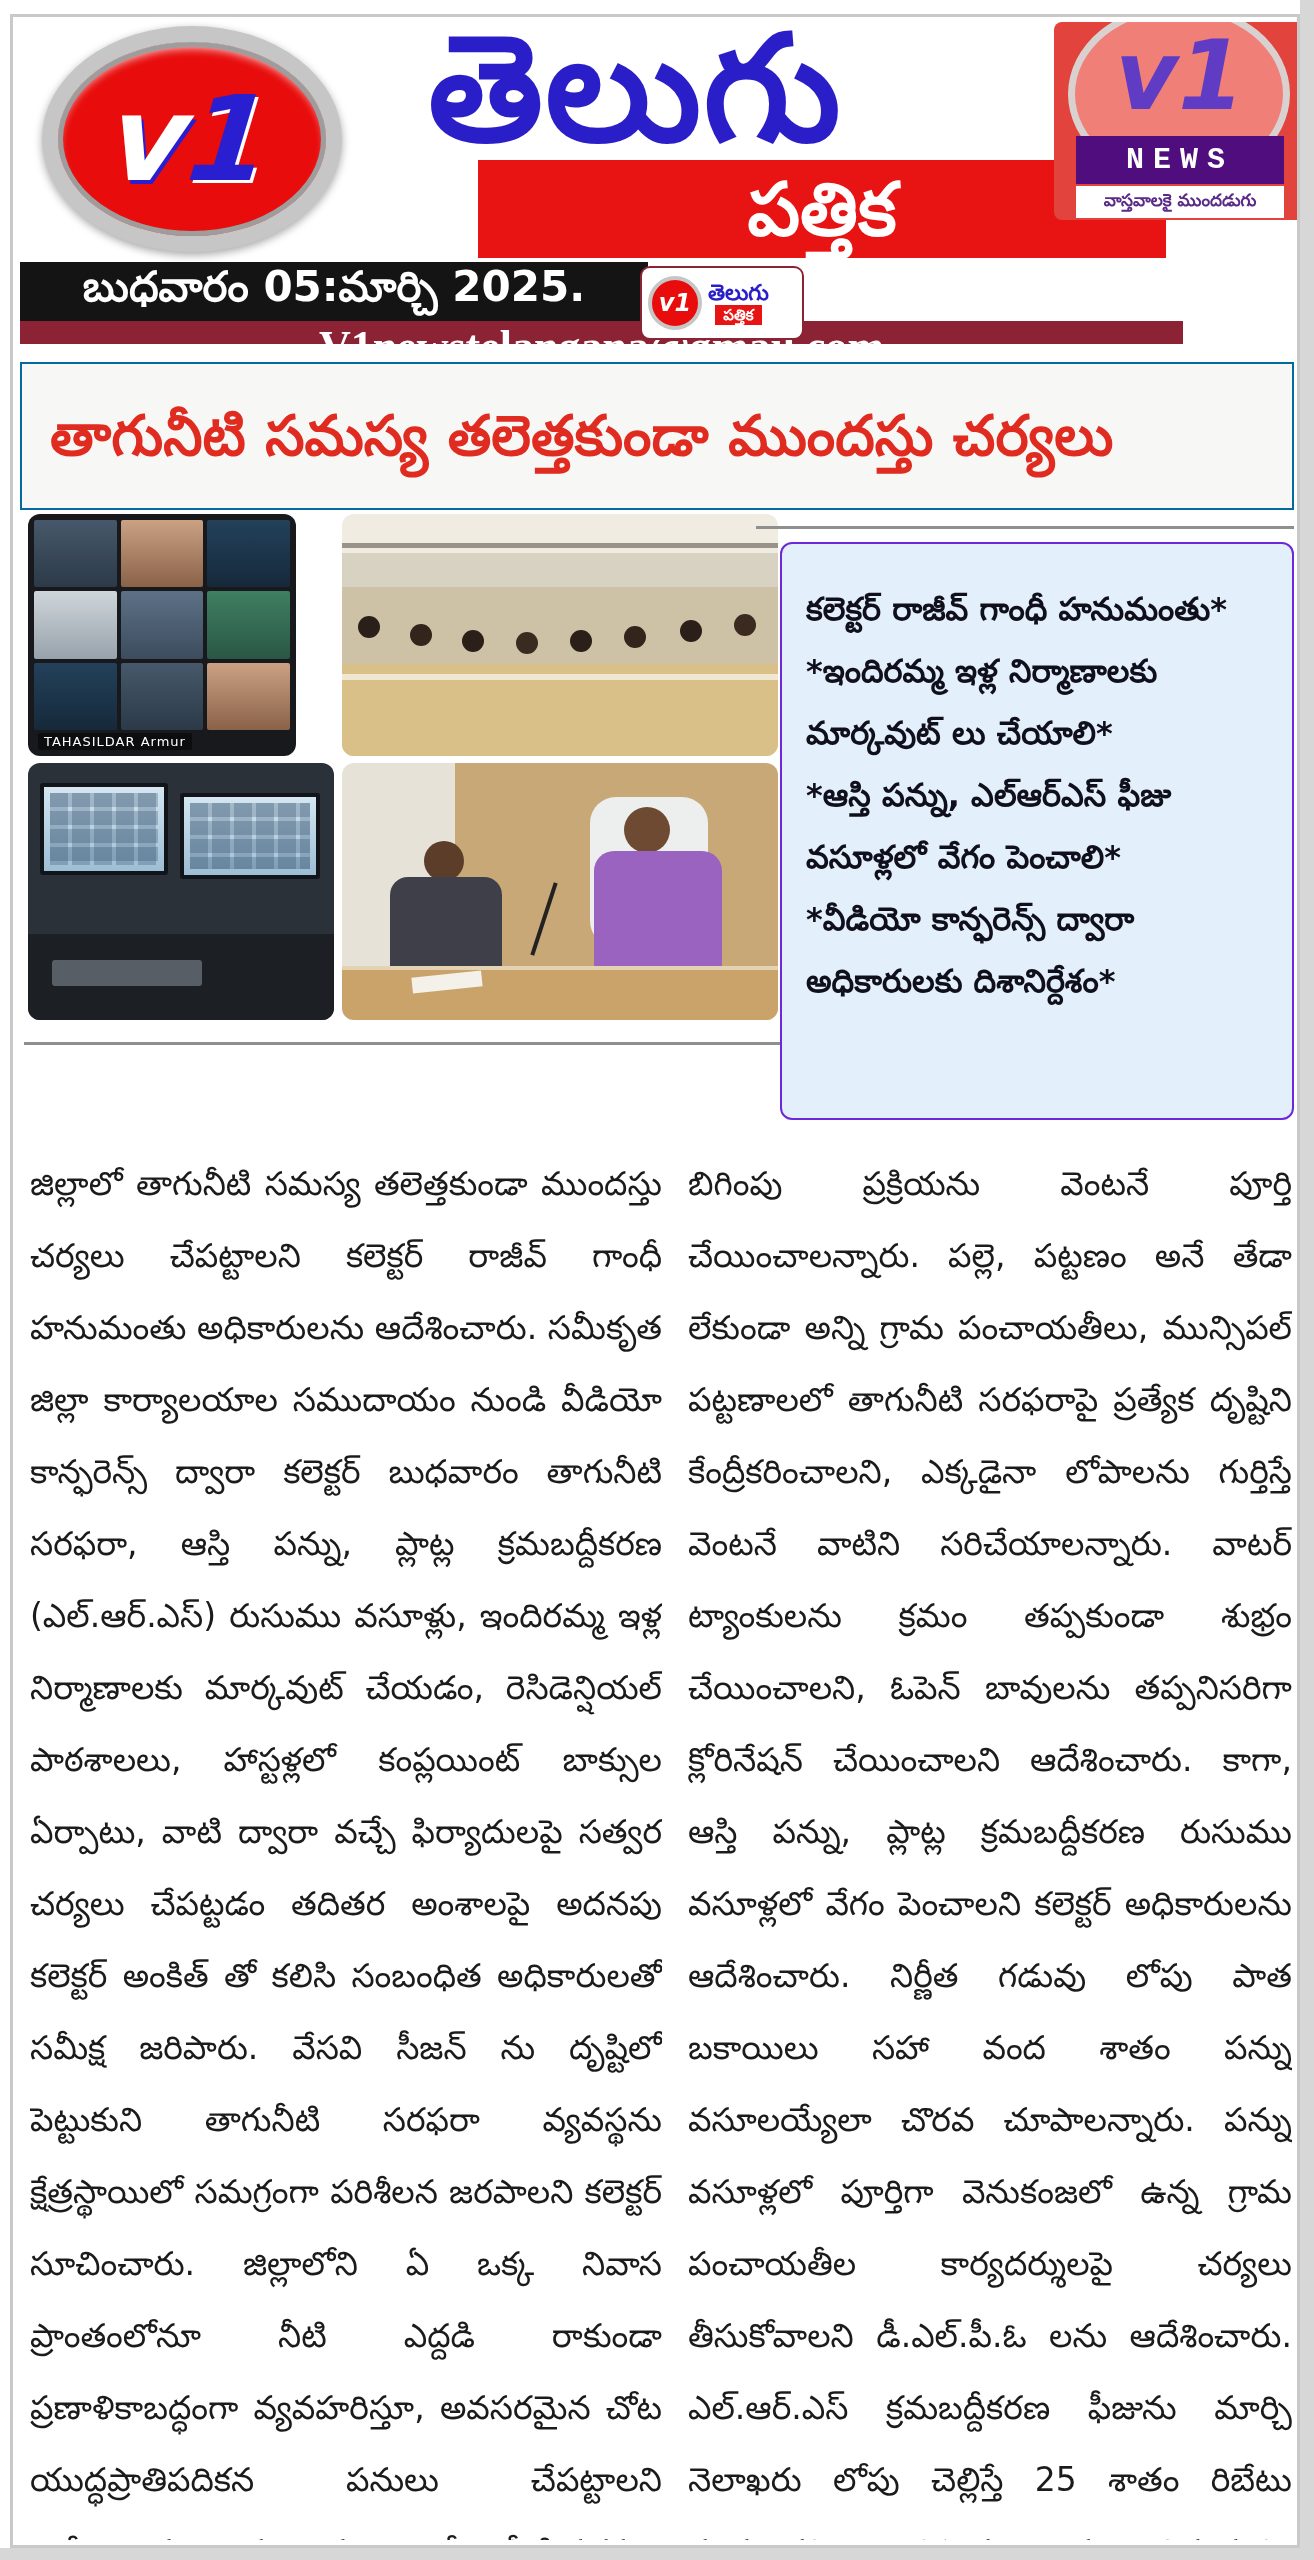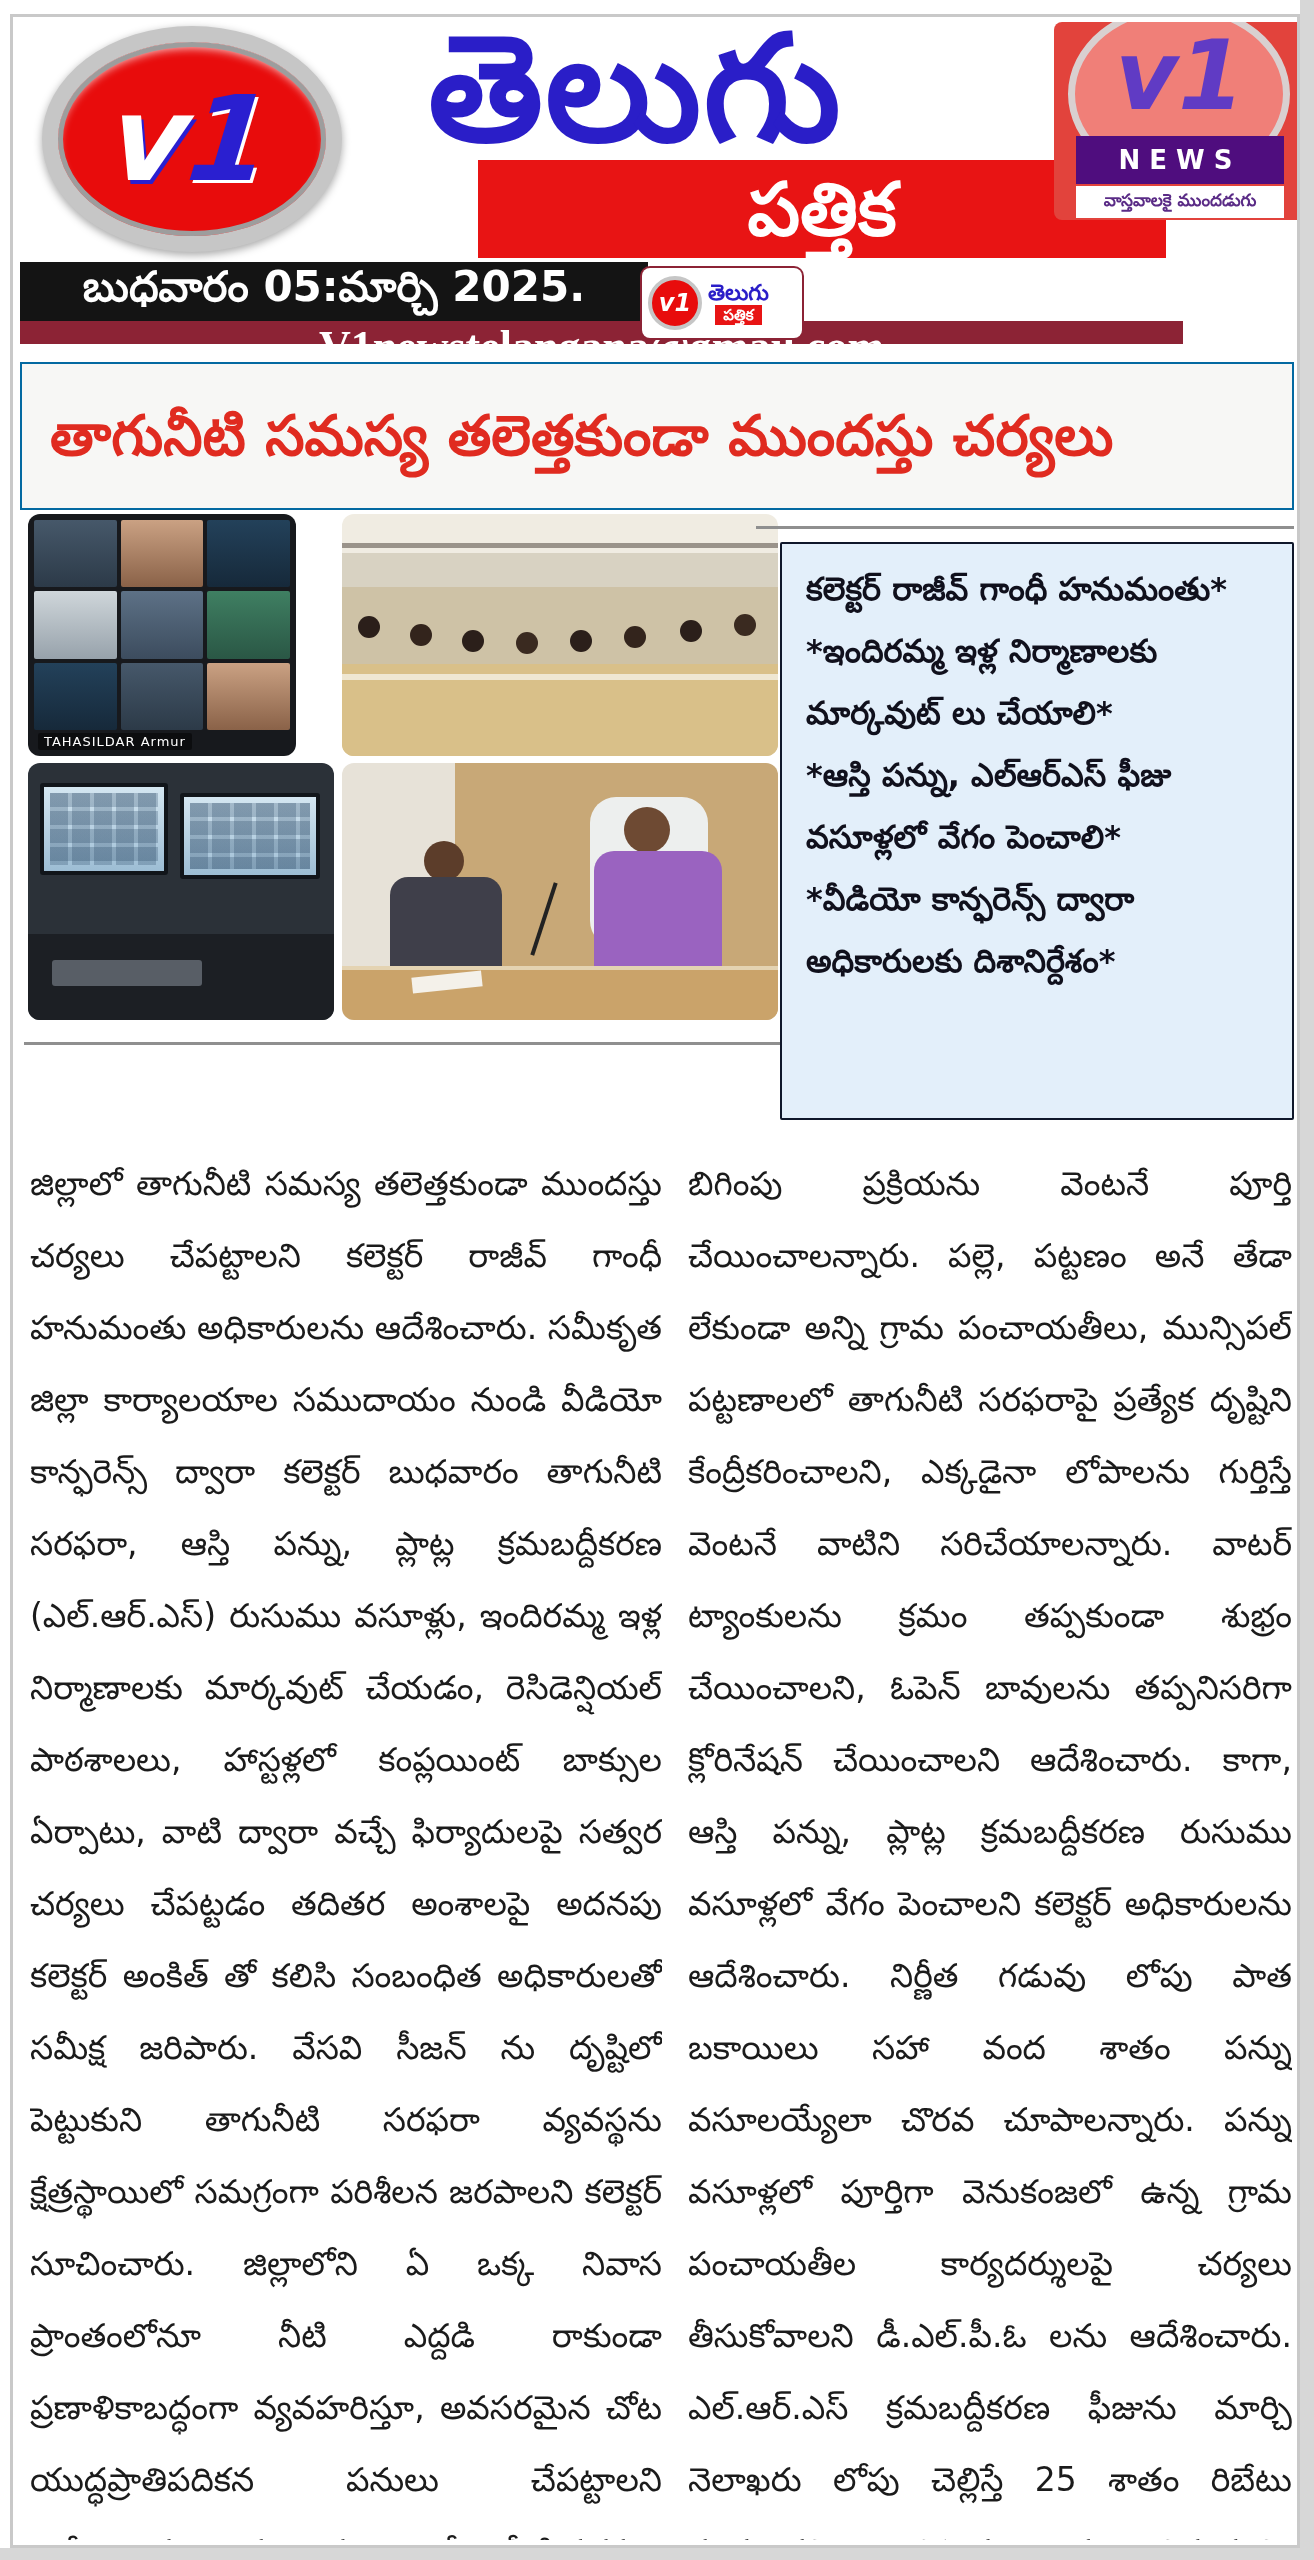--- a/index.html
+++ b/index.html
@@ -23,21 +23,21 @@
   .title-strip{position:absolute;left:458px;top:142px;width:688px;height:98px;background:#e81414;
     display:flex;align-items:center;justify-content:center;overflow:hidden;}
   .title-sub{font-size:74px;font-weight:800;color:#ffffff;line-height:1;}
   .badge{position:absolute;left:1034px;top:4px;width:252px;height:198px;background:#e2433c;border-radius:8px;overflow:hidden;}
   .badge-circle{position:absolute;left:14px;top:-18px;width:222px;height:180px;border-radius:50%;
     background:#f1837c;border:7px solid #d9d9d9;opacity:.95;}
   .badge-v1{position:absolute;left:0;top:6px;width:100%;text-align:center;font-size:96px;font-weight:bold;font-style:italic;
     color:#3d2bd8;opacity:.8;line-height:1;}
   .badge-news-bar{position:absolute;left:22px;bottom:36px;width:208px;height:48px;background:#4f0d7e;
     display:flex;align-items:center;justify-content:center;}
-  .badge-news{color:#ffffff;font-weight:800;font-size:26px;letter-spacing:9px;line-height:1;}
+  .badge-news{color:#ffffff;font-weight:800;font-size:30px;letter-spacing:9px;line-height:1;font-family:Liberation Mono, monospace;}
   .badge-tagline-bar{position:absolute;left:22px;bottom:2px;width:208px;height:32px;background:#ffffff;
     display:flex;align-items:center;justify-content:center;}
   .badge-tagline{color:#5a2b86;font-weight:600;font-size:17px;white-space:nowrap;}
 
   
   .infobar{position:absolute;left:20px;top:262px;width:1163px;height:82px;display:flex;overflow:hidden;flex-direction:column;}
   .infobar-left{width:628px;height:100%;background:#141414;display:flex;align-items:center;justify-content:center;}
   .date-text{color:#ffffff;font-weight:bold;font-size:42px;white-space:nowrap;}
   .infobar-right{flex:1;height:100%;background:#8c2335;display:flex;align-items:center;justify-content:center;}
   .email-text{color:#ffffff;font-weight:bold;font-size:44px;font-family:"Liberation Serif","DejaVu Serif",serif;white-space:nowrap;}
@@ -98,21 +98,21 @@
   .t4-mic{position:absolute;left:200px;top:118px;width:4px;height:76px;background:#222;transform:rotate(18deg);}
   .t4-paper{position:absolute;left:70px;bottom:30px;width:70px;height:16px;background:#f4f1ea;transform:rotate(-6deg);}
 
   
   .divider{position:absolute;border-top:3px solid #8f8f8f;}
   .divider-left{left:24px;top:1042px;width:762px;}
   .divider-right{left:756px;top:526px;width:538px;}
 
   
   .highlight-box{position:absolute;left:780px;top:542px;width:514px;height:578px;background:#e3effa;
-    border:2px solid #0f172a;border-radius:2px;padding:14px 24px;overflow:hidden;}
+    border:2px solid #6d28d9;border-radius:12px;padding:34px 24px;overflow:hidden;}
   .hl{margin:0;font-size:32px;font-weight:600;color:#10101c;line-height:62px;text-align:left;}
 
   
   .article-col{position:absolute;top:1148px;height:1392px;font-size:33px;color:#1b1b1b;
     line-height:72px;text-align:justify;overflow:hidden;}
   .article-left{left:30px;width:632px;}
   .article-right{left:688px;width:604px;}
 </style>
 </head>
 <body>

